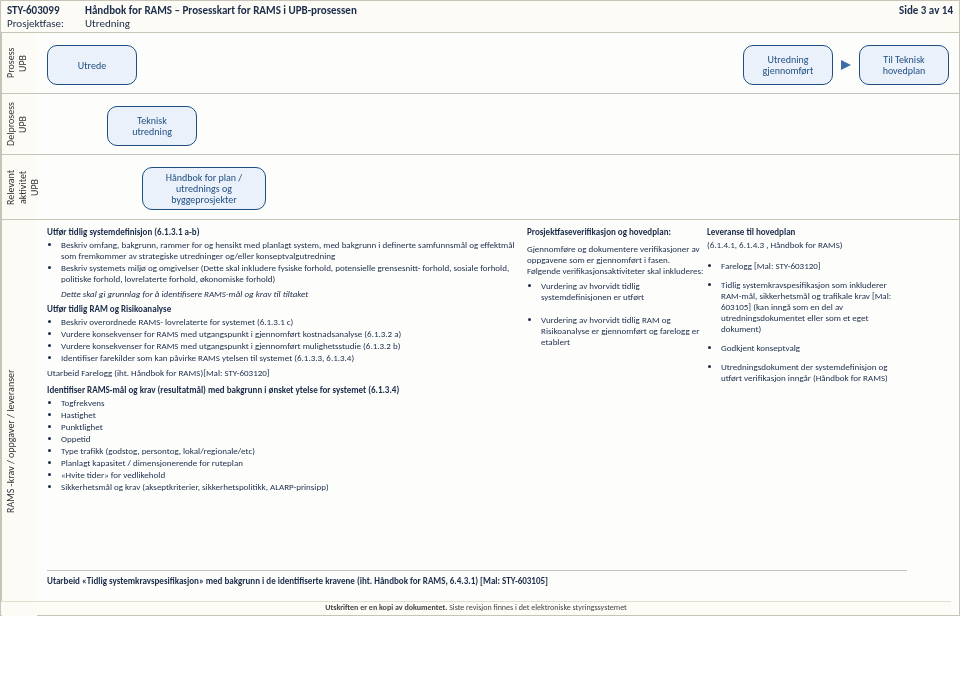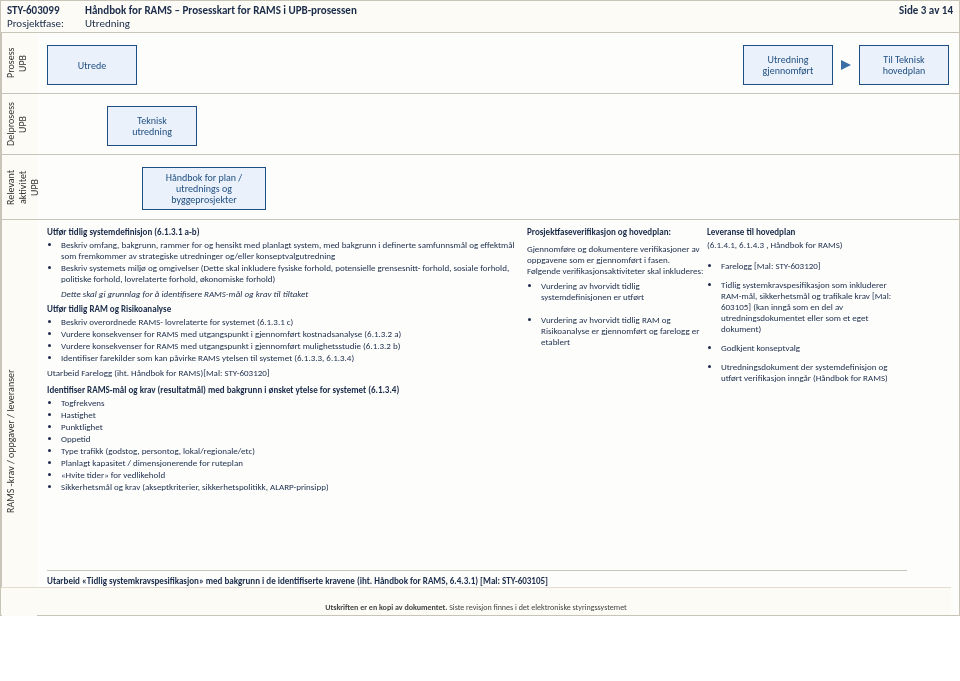--- a/index.html
+++ b/index.html
@@ -74,21 +74,21 @@
 
   
   .flow-box {
     display: inline-flex;
     flex-direction: column;
     justify-content: center;
     align-items: center;
     border: 1px solid #1f4f82;
     background: #eaf1fa;
     color: #1f4f82;
-    border-radius: 0;
+    border-radius: 10px;
     font-size: 10px;
     text-align: center;
     padding: 4px 6px;
     line-height: 11px;
     min-width: 76px;
     min-height: 30px;
   }
   .flow-wrap {
     position: absolute;
     display: flex;
@@ -138,21 +138,21 @@
     font-weight: 700;
   }
 
   
   .footer {
     position: absolute;
     left: 0; right: 8px; bottom: 0;
     text-align: center;
     font-size: 8px;
     color: #444;
-    padding: 14px 0 3px 0;
+    padding: 0 0 3px 0;
     border-top: 1px solid #e2ddce;
     background: #fcfbf6;
   }
   .footer .b { font-weight: 700; }
 </style>
 </head>
 <body>
 
 <div class="page">
 

